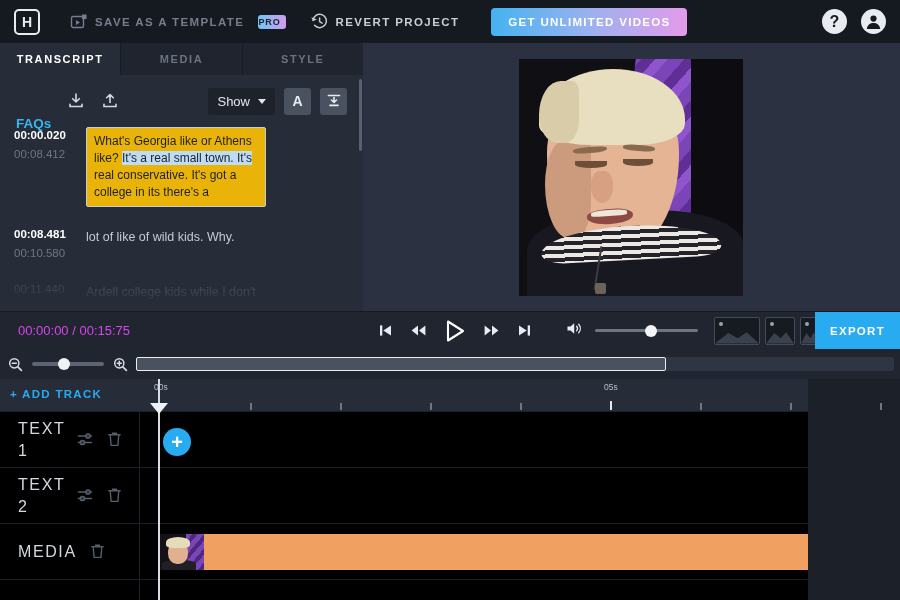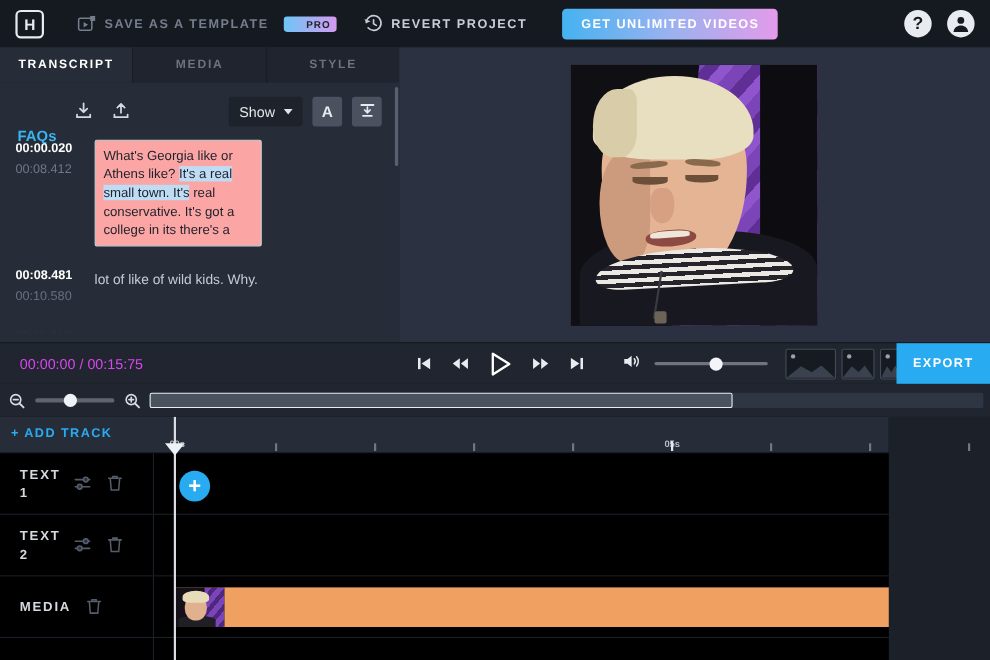--- a/index.html
+++ b/index.html
@@ -30,21 +30,21 @@
   }
   .hdr-action {
     display: flex; align-items: center; gap: 7px;
     color: #767d8c; font-size: 11.5px; font-weight: bold;
     letter-spacing: 1.4px; cursor: pointer;
   }
   .tpl-action { margin-left: 30px; }
   .revert-action { margin-left: 24px; color: #c9cdd6; }
   .icon-svg { display: block; }
   .pro-badge {
-    margin-left: 7px; padding: 2px 5px 2px 20px; border-radius: 3px;
+    margin-left: 7px; padding: 2px 5px 2px 0; border-radius: 3px;
     background: linear-gradient(90deg, #6ec5f5 0%, #d49bf0 100%);
     color: #20242c; font-size: 9px; font-weight: bold; letter-spacing: .9px;
   }
   .cta-btn {
     margin-left: 32px; height: 28px; padding: 0 17px;
     border: none; border-radius: 4px;
     background: linear-gradient(90deg, #44b3f0 0%, #9ab2ef 50%, #e39bea 100%);
     color: #ffffff; font-size: 11.5px; font-weight: bold;
     letter-spacing: 1.3px; cursor: pointer;
     font-family: "Liberation Sans", sans-serif;
@@ -93,22 +93,22 @@
   }
 
   
   .transcript { position: relative; padding: 0 0 0 0; }
   .t-row { display: flex; padding: 0 14px; margin-bottom: 19px; }
   .t-times { width: 72px; flex-shrink: 0; padding-top: 2px; }
   .t-start { color: #ffffff; font-size: 11.5px; font-weight: bold; }
   .t-end { color: #6f7786; font-size: 11.5px; margin-top: 7px; }
   .t-text-plain { color: #c6cad2; font-size: 12.5px; line-height: 1.5; padding-top: 2px; }
   .t-edit-box {
-    background: #fca5a5; border: 1px solid #c9ccd2; border-radius: 2px;
-    padding: 5px 7px; width: 152px; color: #1d2129;
+    background: #eab308; border: 1px solid #c9ccd2; border-radius: 2px;
+    padding: 5px 7px; width: 180px; color: #1d2129;
     font-size: 12px; line-height: 1.42;
   }
   .hl { background: #bfdcf5; }
   .t-faded { opacity: .45; }
   .panel-fade {
     position: absolute; left: 0; bottom: 0; width: 363px; height: 46px;
     background: linear-gradient(to bottom, rgba(38,44,56,0), #262c38 88%);
     pointer-events: none;
   }
   .panel-scroll {
@@ -266,33 +266,33 @@
   }
 
   
   .timeline { position: absolute; left: 0; top: 379px; width: 808px; height: 221px; background: #000000; }
   .tl-head { height: 32px; position: relative; background: #262c38; }
   .add-track {
     position: absolute; left: 10px; top: 9px;
     color: #29abf2; font-size: 11.5px; font-weight: bold; letter-spacing: 1.3px; cursor: pointer;
   }
   .ruler { position: absolute; left: 140px; top: 0; right: 0; height: 32px; }
-  .r-label { position: absolute; top: 19px; color: #b9bfc9; font-size: 8.5px; font-weight: bold; }
+  .r-label { position: absolute; top: 3px; color: #b9bfc9; font-size: 8.5px; font-weight: normal; }
   .r-tick { position: absolute; bottom: 1px; width: 2px; height: 7px; background: #6f7785; }
   .r-tick.major { background: #e4e8ee; height: 9px; }
 
   .track {
     position: relative; height: 56px;
     border-top: 1px solid #1b2029; display: flex; align-items: center;
   }
   .track-label {
     width: 140px; height: 100%; display: flex; align-items: center;
     padding-left: 18px; border-right: 1px solid #1b2029; gap: 12px;
   }
-  .tl-name { color: #d4d8df; font-size: 12px; font-weight: bold; letter-spacing: 1.6px; line-height: 1.35; }
+  .tl-name { color: #d4d8df; font-size: 16px; font-weight: normal; letter-spacing: 1.6px; line-height: 1.35; }
   .tl-btn { color: #555d6b; cursor: pointer; display: flex; }
   .track-body { position: relative; flex: 1; height: 100%; }
   .clip-media {
     position: absolute; left: 20px; top: 10px; right: 0; height: 36px;
     background: #f0a060; display: flex; align-items: center;
   }
   .clip-thumb {
     width: 44px; height: 36px; background: #151118; position: relative; overflow: hidden;
   }
   .ct-purple {

